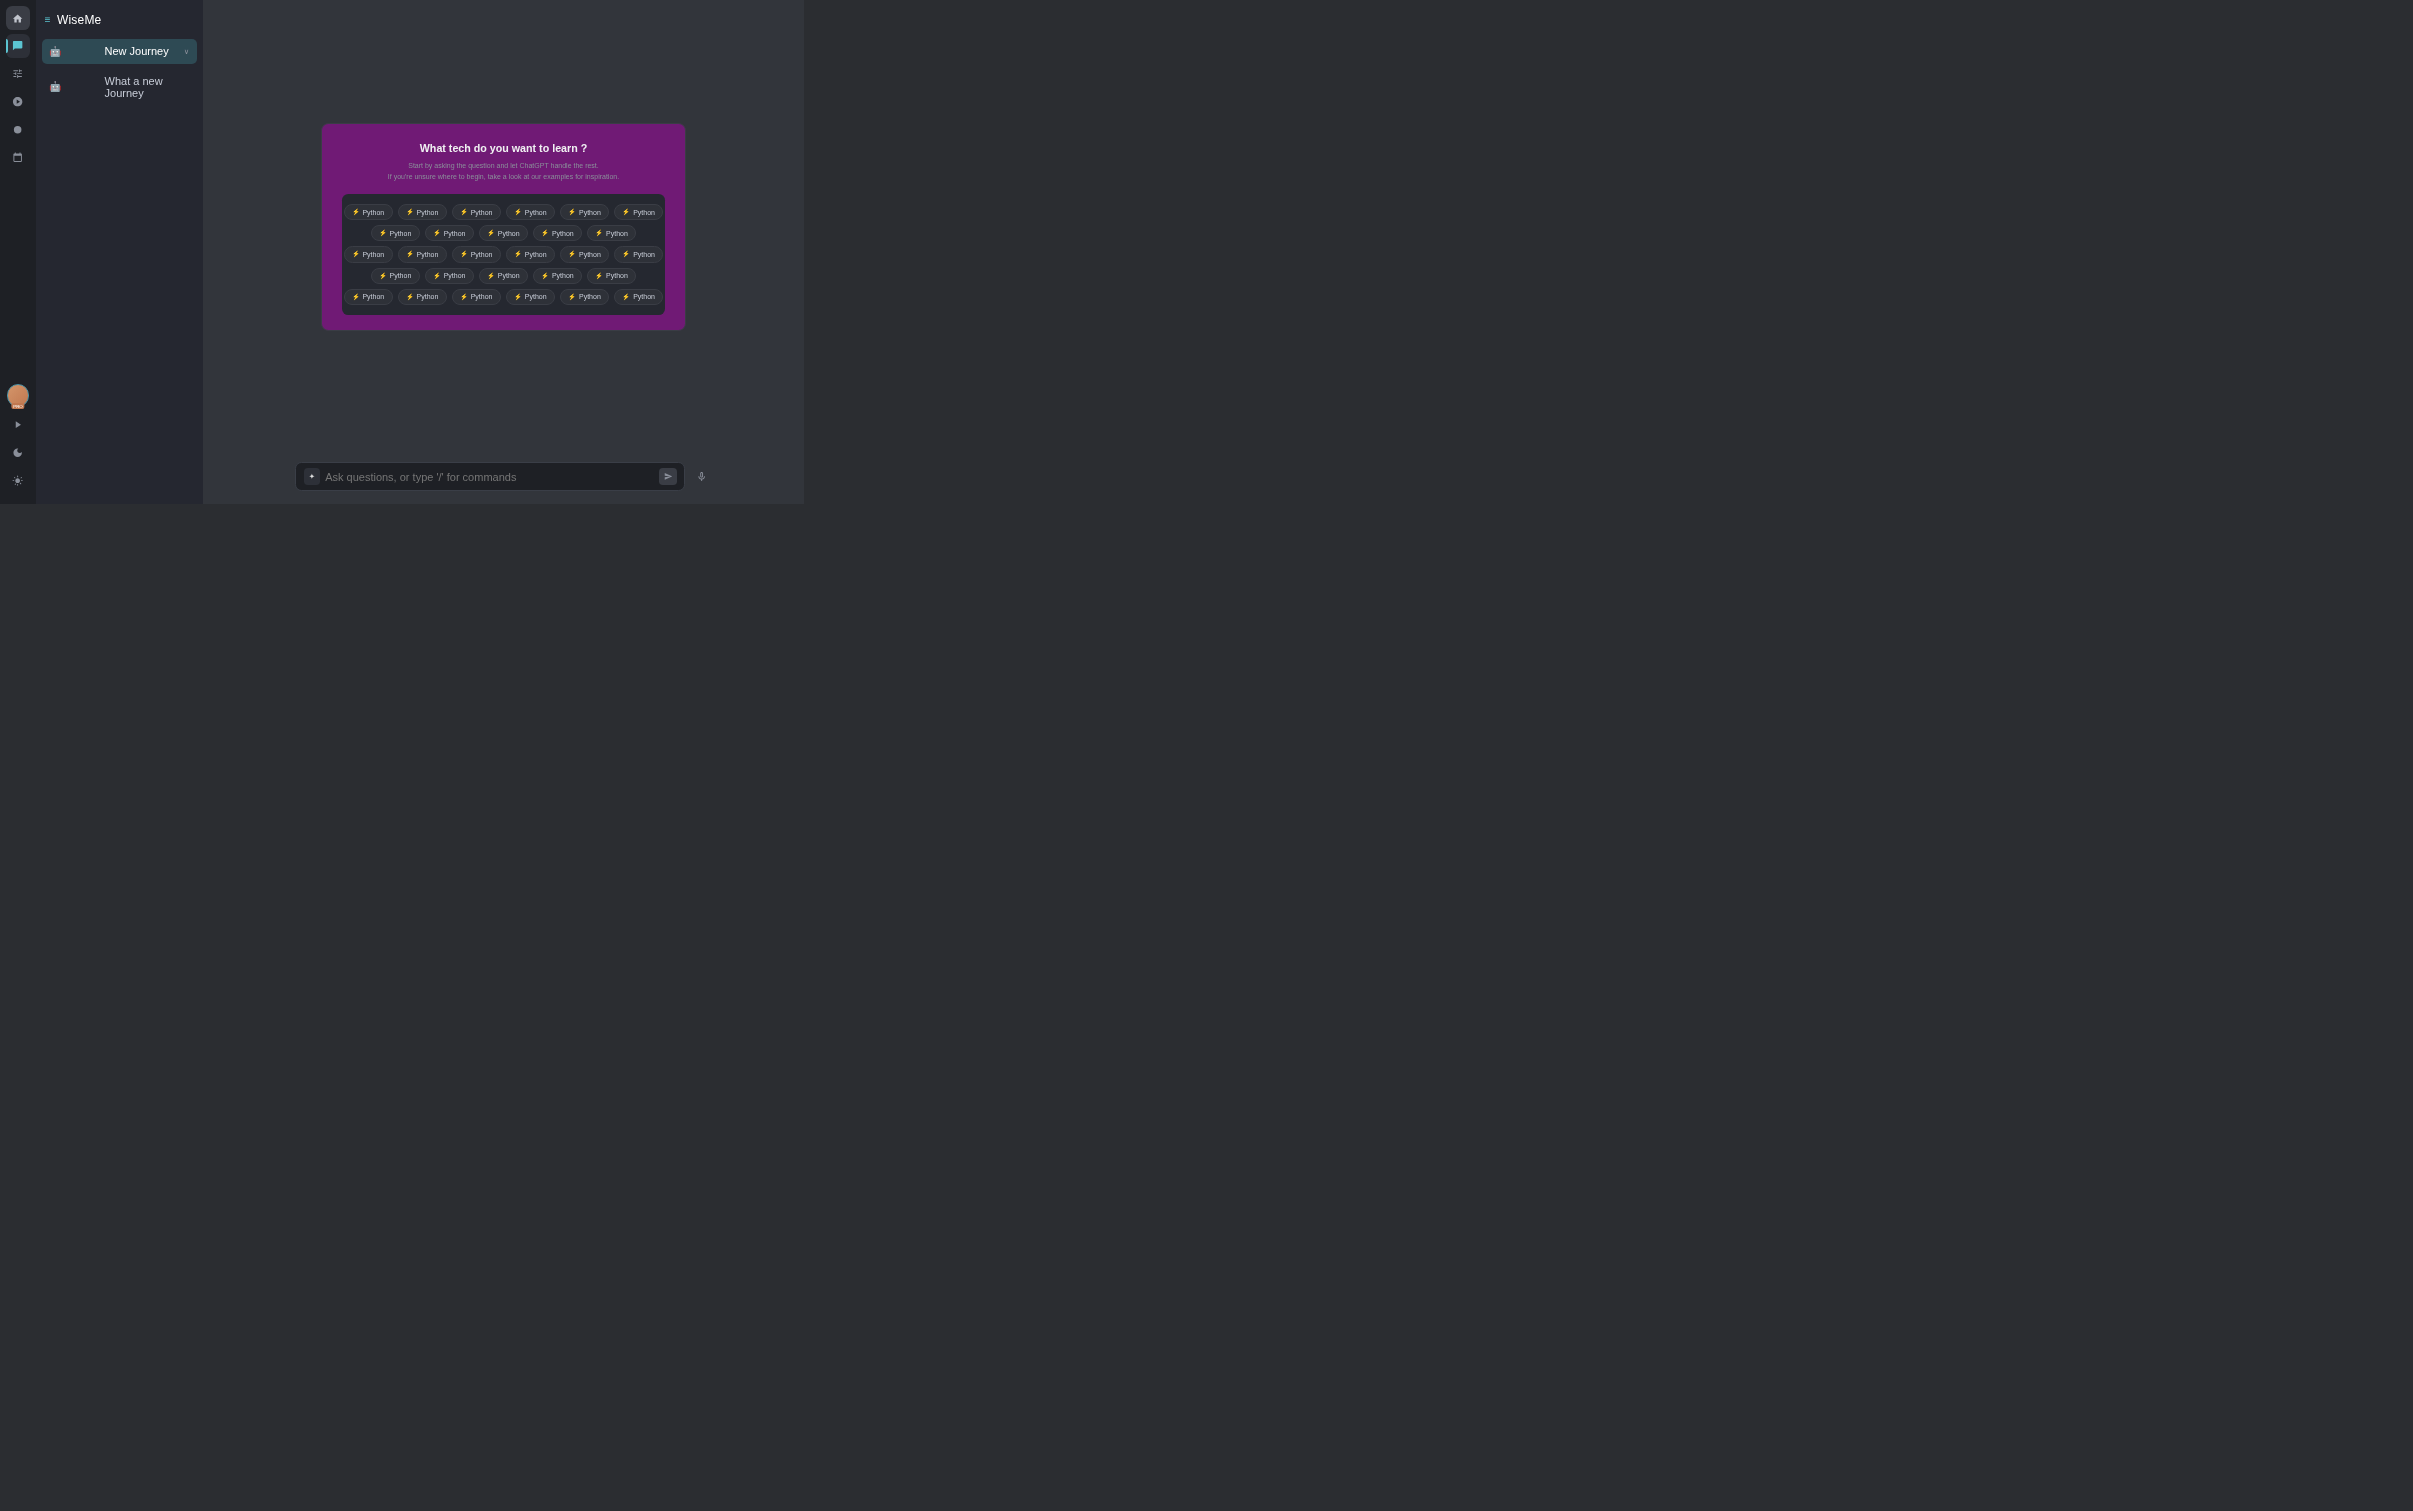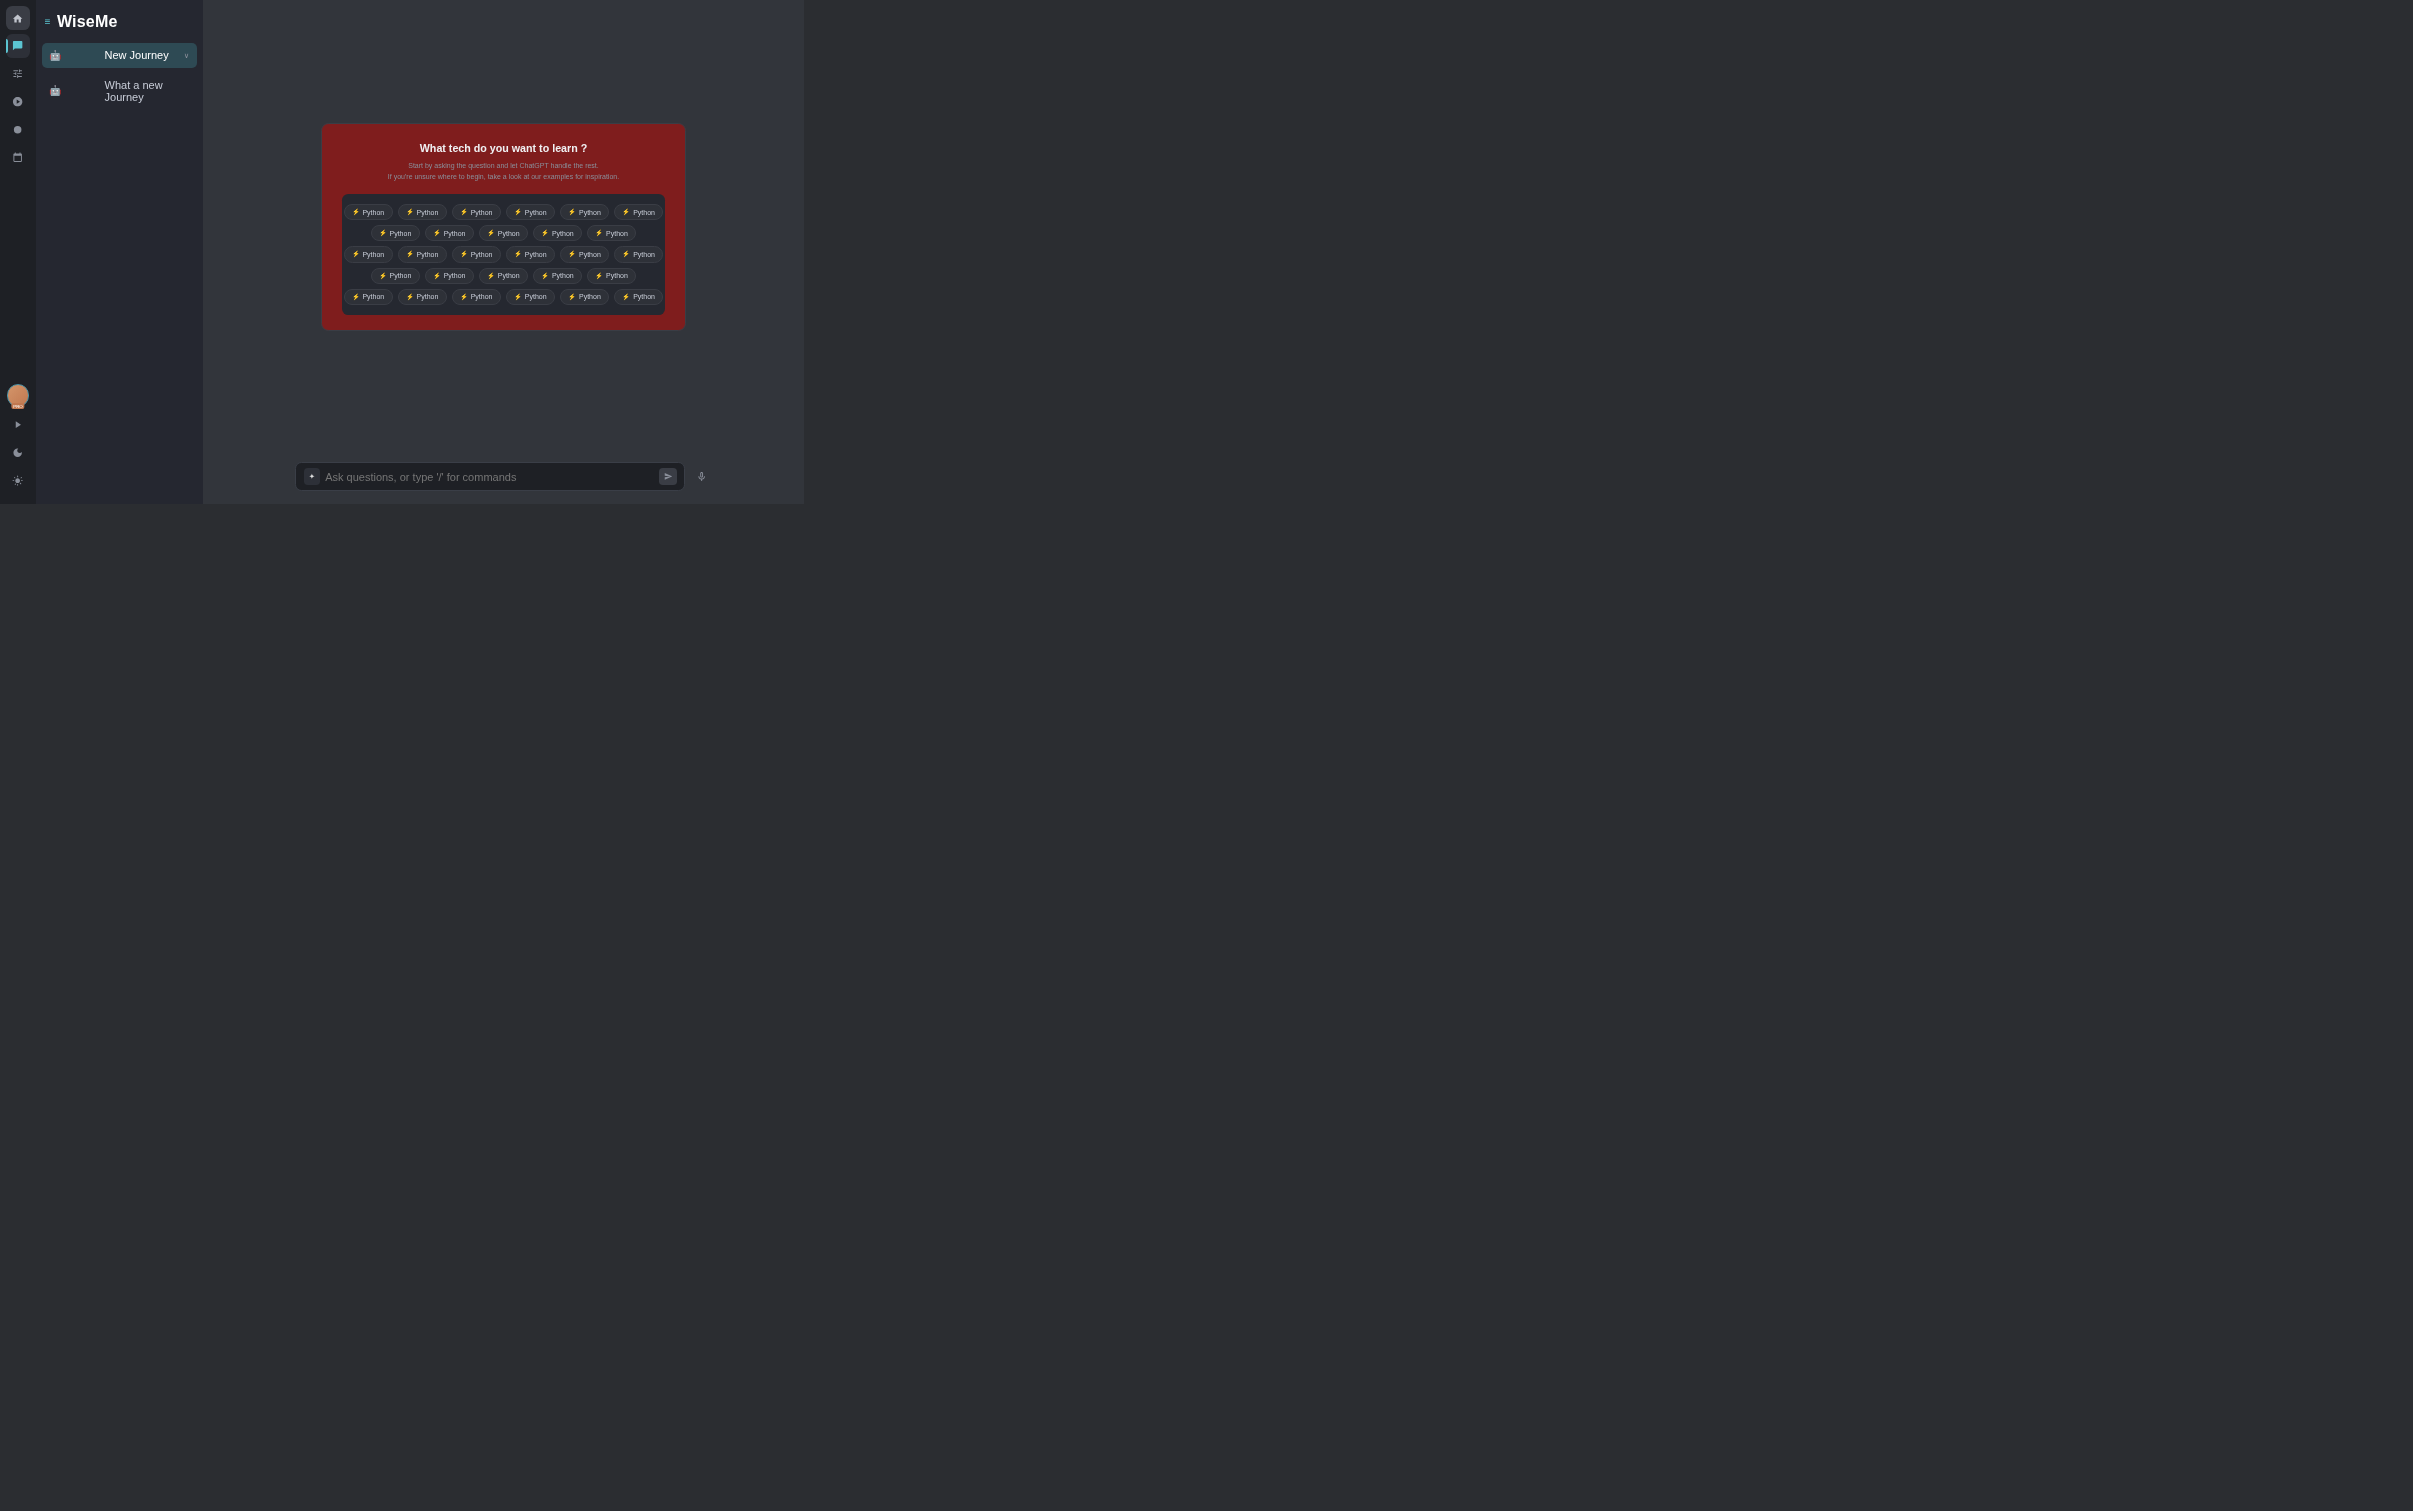--- a/index.html
+++ b/index.html
@@ -84,22 +84,22 @@
       display: flex;
       align-items: center;
       gap: 6.3px;
       padding: 3.8px 2.5px 7.5px;
     }
     .panel-header-icon {
       color: #5bc4d1;
       font-size: 10px;
     }
     .panel-title {
-      font-size: 16px;
-      font-weight: 700;
+      font-size: 12px;
+      font-weight: 400;
       color: #ffffff;
       letter-spacing: 0.2px;
     }
 
     .nav-item {
       display: flex;
       align-items: center;
       gap: 6.3px;
       padding: 6.3px 7.5px;
       border-radius: 5px;
@@ -133,21 +133,21 @@
       width: 100%;
       display: flex;
       flex-direction: column;
       align-items: center;
       justify-content: center;
       padding: 12.6px;
     }
 
     
     .info-card {
-      background: #7f1d1d;
+      background: #701a75;
       border-radius: 7.5px;
       padding: 17.6px 20px 15px;
       width: 365px;
       max-width: 100%;
       text-align: center;
       border: 0.6px solid #3a3d45;
     }
     .card-title {
       font-size: 10.7px;
       font-weight: 600;

